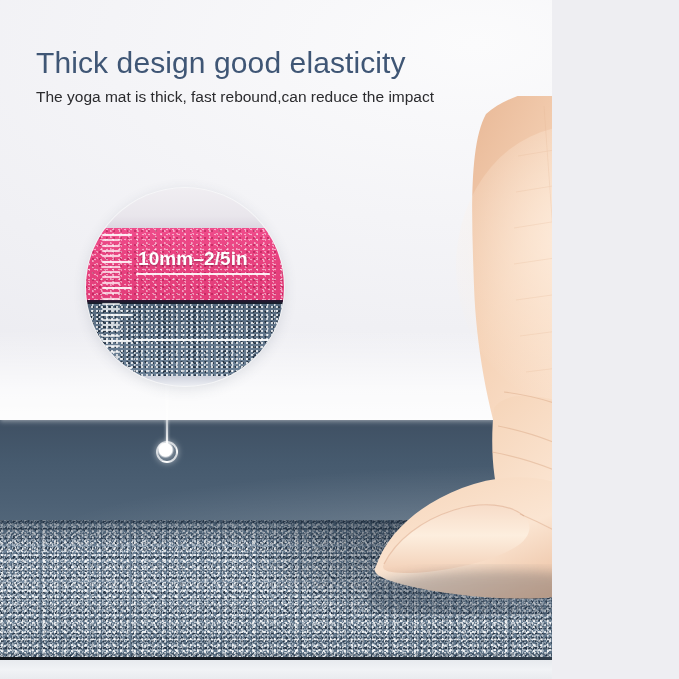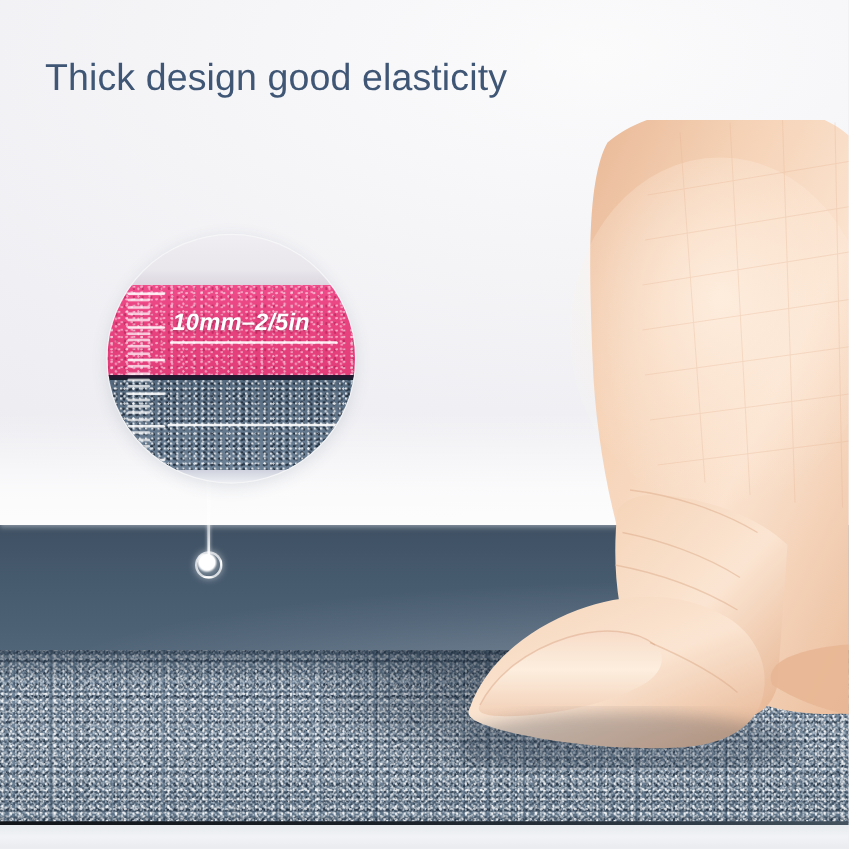--- a/index.html
+++ b/index.html
@@ -6,21 +6,21 @@
   * { margin:0; padding:0; box-sizing:border-box; }
   html,body { width:679px; height:679px; overflow:hidden; }
   body {
     font-family: "Liberation Sans", sans-serif;
     background:#eeeef2;
     position:relative;
   }
 
   #stage {
     position:absolute; inset:0;
-    width:679px; height:679px;
+    width:552px; height:679px;
     overflow:hidden;
     background:#eeeef2;
   }
 
   
   .backdrop {
     position:absolute; left:0; top:0; width:679px; height:440px;
     background:
       radial-gradient(120% 90% at 70% 10%, #fbfbfc 0%, #f4f4f7 45%, #ececf1 100%);
   }
@@ -171,21 +171,21 @@
   .meas {
     position:absolute; z-index:8; color:#ffffff;
     font-size:19px; font-weight:700; letter-spacing:.1px;
     white-space:nowrap;
     text-shadow:0 1px 2px rgba(0,0,0,.28);
   }
   .meas-underline {
     position:absolute; z-index:8; height:2px;
     background:rgba(255,255,255,.9); border-radius:1px;
   }
-  .meas-10 { left:52px; top:60px;font-style:italic; }
+  .meas-10 { left:52px; top:60px; }
   .meas-10-ul { left:50px; top:85px; width:134px; }
   .meas-15 { left:50px; top:126px; }
   .meas-15-ul { left:48px; top:151px; width:136px; }
 
   
   .leader {
     position:absolute; left:166px; top:382px; width:2px; height:62px; z-index:24;
     background:linear-gradient(to bottom,rgba(255,255,255,.15),rgba(255,255,255,.95));
     box-shadow:0 0 3px rgba(255,255,255,.7);
   }
@@ -204,20 +204,21 @@
 </head>
 <body>
 
 <div id="stage">
 
   <div class="backdrop"></div>
   <div class="backdrop-soft"></div>
 
   <div class="headings">
     <div class="title">Thick design good elasticity</div>
+    <div class="subtitle">The yoga mat is thick, fast rebound,can reduce the impact</div>
   </div>
 
   <div class="mat">
     <div class="mat-top">
       <div class="mat-top-edge"></div>
     </div>
     <div class="mat-edge">
       <div class="speckle"></div>
       <div class="speckle s2"></div>
       <div class="speckle s3"></div>

